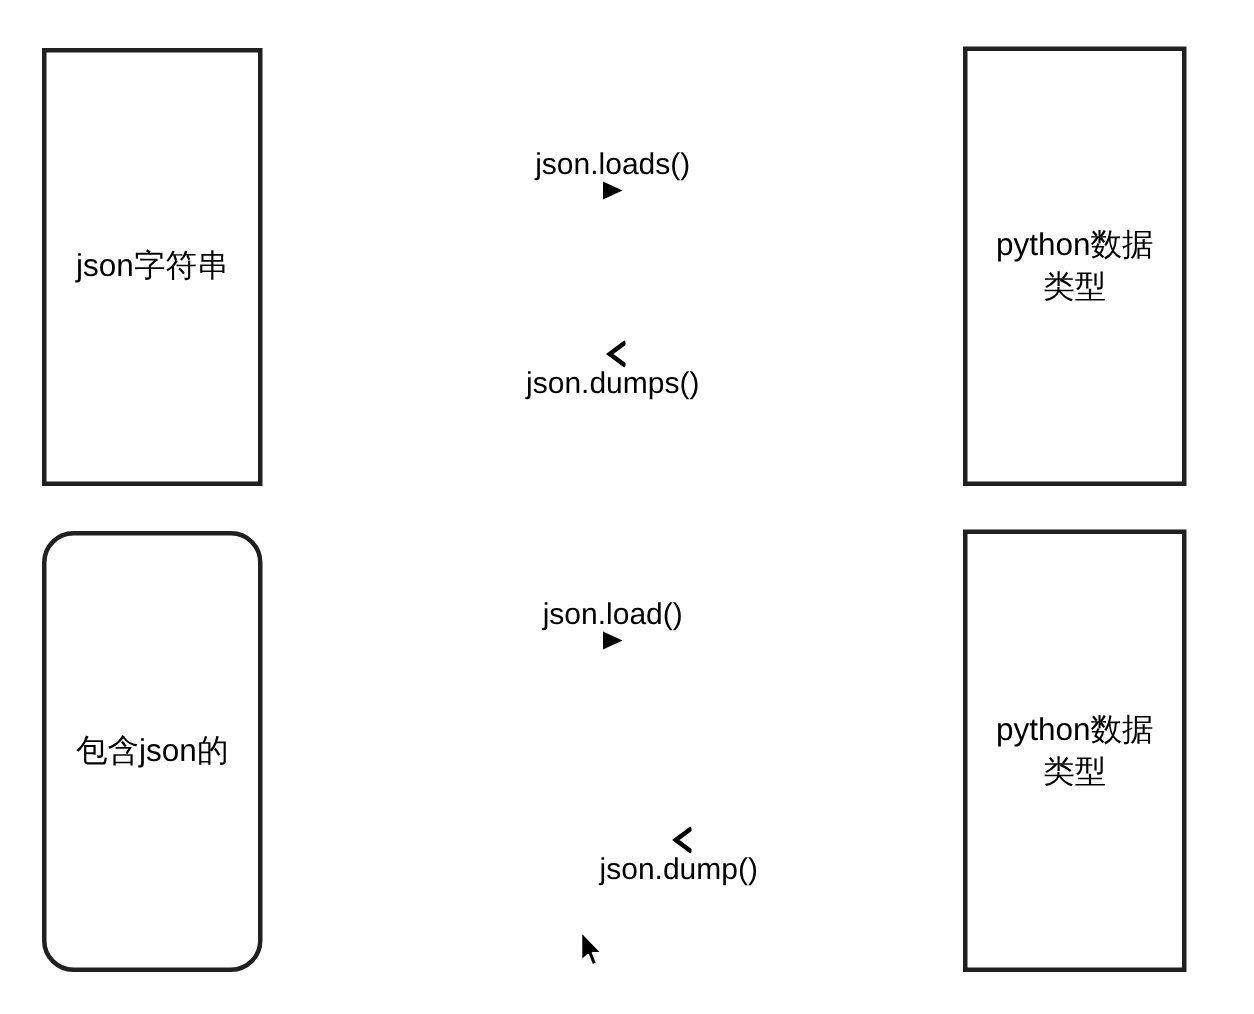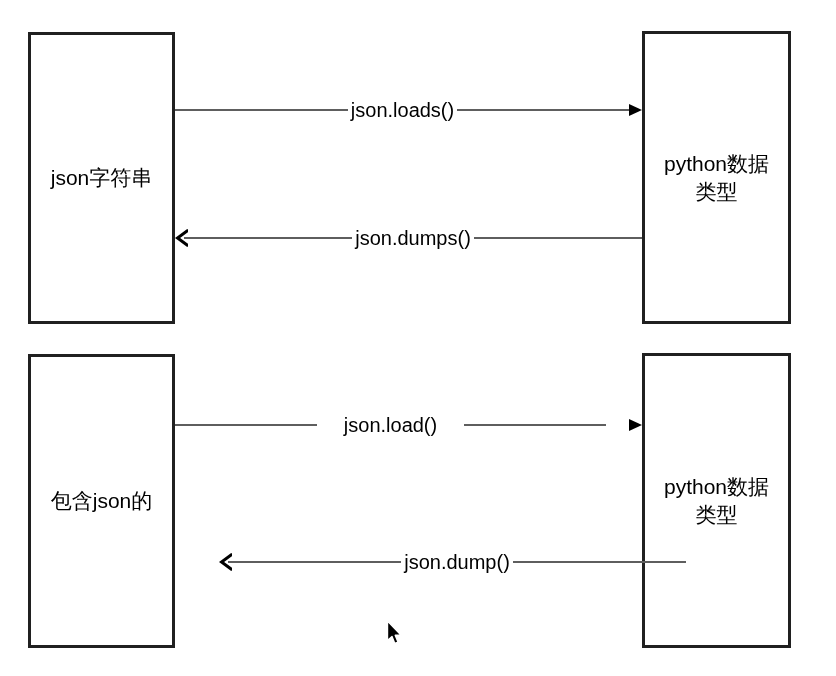--- a/index.html
+++ b/index.html
@@ -24,34 +24,35 @@
     display: flex;
     align-items: center;
     justify-content: center;
     text-align: center;
     font-size: 21px;
     line-height: 28px;
   }
   .box .line { display: block; }
   .box-json-string   { left: 28px;  top: 32px;  width: 147px; height: 292px; }
   .box-python-top    { left: 642px; top: 31px;  width: 149px; height: 293px; }
-  .box-json-file     { left: 28px;  top: 354px; width: 147px; height: 294px; }
+  .box-json-file     { left: 28px;  top: 354px; width: 147px; height: 294px; border-radius: 21px; }
   .box-python-bottom { left: 642px; top: 353px; width: 149px; height: 295px; }
 
   .arrow {
     position: absolute;
     left: 175px;
     width: 467px;
     height: 22px;
     display: flex;
     align-items: center;
+    flex-direction: column;
   }
   .pos-loads { top: 99px; }
   .pos-dumps { top: 227px; text-align: center; }
-  .pos-load  { top: 414px; gap: 24px; }
+  .pos-load  { top: 399px; }
   .pos-dump  { top: 551px; margin-left: 44px; }
 
   .hline {
     flex: 1;
     height: 2px;
     background: var(--line, #5e5e5e);
   }
   .arrow-label {
     font-size: 20px;
     line-height: 22px;

